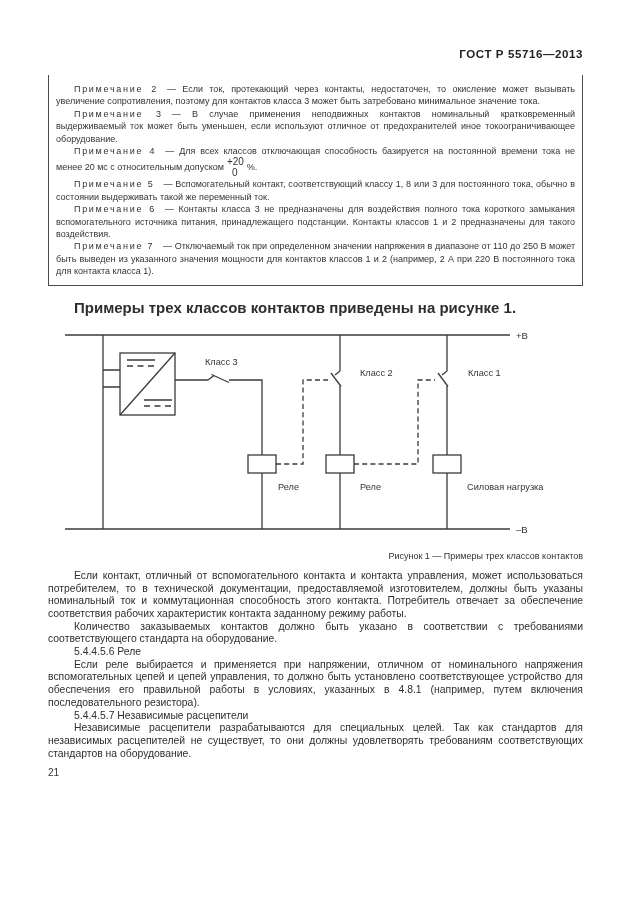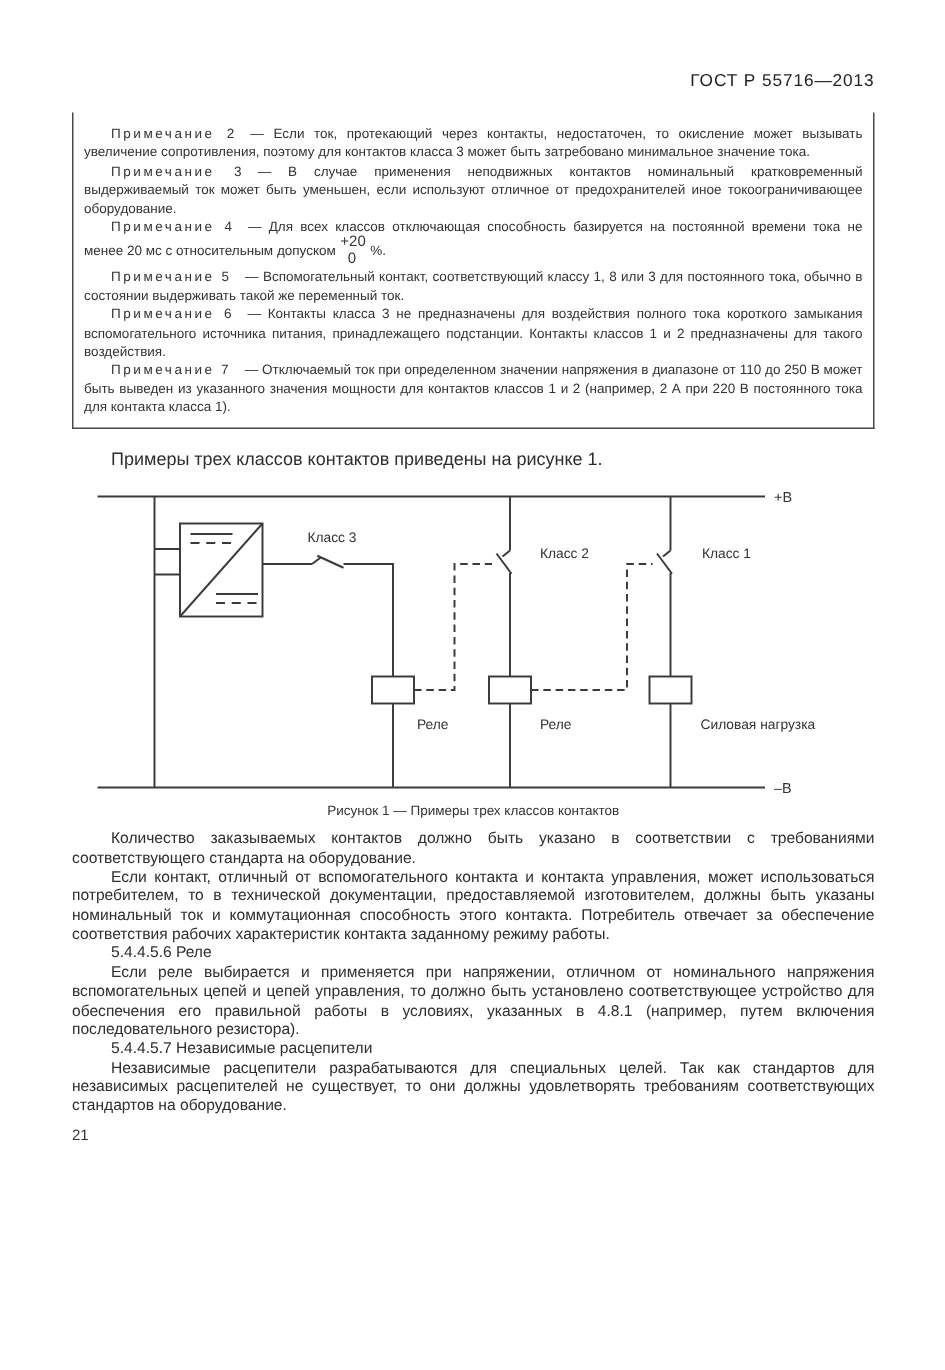--- a/index.html
+++ b/index.html
@@ -4,46 +4,46 @@
 <style>
   html,body { margin:0; padding:0; background:#e8e8e8; }
   .page {
     position:relative; width:630px; height:913px; margin:0 auto;
     background:#ffffff; color:#2e2e2e;
     font-family:"Liberation Sans","DejaVu Sans",sans-serif;
     overflow:hidden;
   }
   .content { position:absolute; left:48px; top:0; width:535px; }
   .doc-header {
-    margin-top:48px; text-align:right; font-weight:normal;
+    margin-top:48px; text-align:right; font-weight:bold;
     font-size:11.5px; letter-spacing:0.6px; color:#222;
   }
   .notes-box {
     margin-top:15px;
     border-left:1.4px solid #4a4a4a;
     border-right:1.4px solid #4a4a4a;
     border-bottom:1.4px solid #4a4a4a;
     padding:8px 7px 7px 7px;
   }
   .note {
     margin:0; font-size:9px; line-height:1.38;
     text-align:justify; text-indent:18px; color:#333;
   }
   .note-label { letter-spacing:1.7px; margin-right:9px; }
   .tol {
     display:inline-flex; flex-direction:column; vertical-align:middle;
     font-size:10px; line-height:1.05; text-indent:0; margin:0 3px;
   }
   .tol .low { padding-left:5px; }
-  .intro { margin:13px 0 0 0; font-size:12px; line-height:1.22; text-indent:26px; }
+  .intro { margin:13px 0 0 0; font-size:15px; line-height:1.22; text-indent:26px;font-weight:bold; }
   .figure { margin-top:5px; }
   .figure svg { display:block; }
   .figure text { font-size:9.2px; fill:#333; }
   .figure .bus-label { font-size:9.6px; }
-  .caption { margin-top:2px; text-align:center; font-size:9px; color:#333; }
+  .caption { margin-top:14px; text-align:right; font-size:9px; color:#333; }
   .sections { margin-top:9px; }
   .heading, .body-p {
     margin:0; font-size:10.4px; line-height:1.22;
     text-align:justify; text-indent:26px;
   }
   .page-number { margin-top:7px; text-align:left; font-size:10px; color:#333; }
 </style>
 </head>
 <body>
 
@@ -118,22 +118,22 @@
         <text x="312" y="54">Класс 2</text>
         <text x="420" y="54">Класс 1</text>
         <text x="230" y="168">Реле</text>
         <text x="312" y="168">Реле</text>
         <text x="419" y="168">Силовая нагрузка</text>
       </svg>
       <div class="caption">Рисунок 1 — Примеры трех классов контактов</div>
     </div>
 
     <div class="sections">
+      <p class="body-p">Если контакт, отличный от вспомогательного контакта и контакта управления, может использоваться потребителем, то в технической документации, предоставляемой изготовителем, должны быть указаны номинальный ток и коммутационная способность этого контакта. Потребитель отвечает за обеспечение соответствия рабочих характеристик контакта  заданному режиму работы.</p>
       <p class="body-p">Количество заказываемых контактов должно быть указано в соответствии с  требованиями соответствующего стандарта на оборудование.</p>
-      <p class="body-p">Если контакт, отличный от вспомогательного контакта и контакта управления, может использоваться потребителем, то в технической документации, предоставляемой изготовителем, должны быть указаны номинальный ток и коммутационная способность этого контакта. Потребитель отвечает за обеспечение соответствия рабочих характеристик контакта  заданному режиму работы.</p>
       <p class="heading">5.4.4.5.6 Реле</p>
       <p class="body-p">Если реле выбирается и применяется при напряжении,  отличном от номинального напряжения вспомогательных цепей и цепей управления, то должно быть установлено соответствующее устройство для обеспечения его правильной работы в условиях, указанных в 4.8.1 (например, путем включения последовательного резистора).</p>
       <p class="heading">5.4.4.5.7 Независимые расцепители</p>
       <p class="body-p">Независимые расцепители разрабатываются для специальных целей. Так как стандартов для независимых расцепителей не существует, то они должны удовлетворять требованиям соответствующих стандартов на оборудование.</p>
     </div>
 
     <div class="page-number">21</div>
 
   </div>
 </div>

